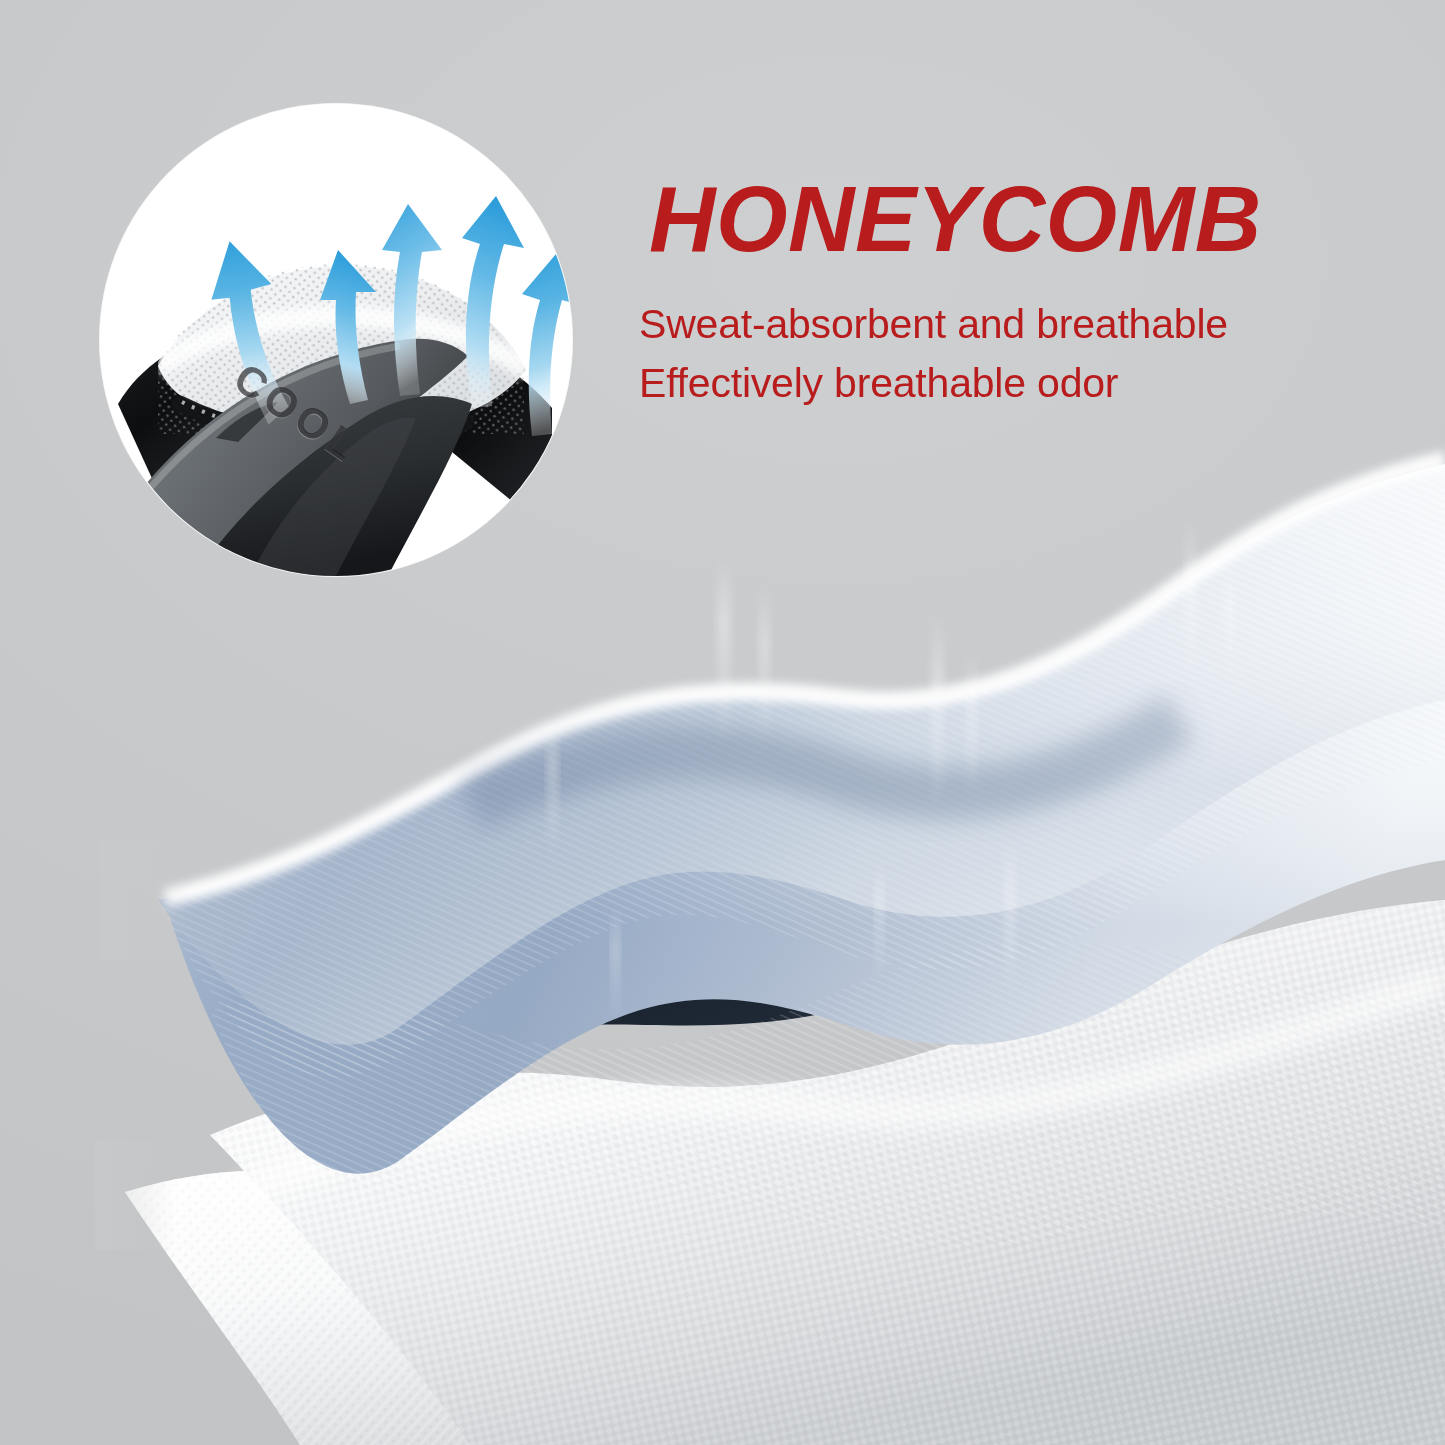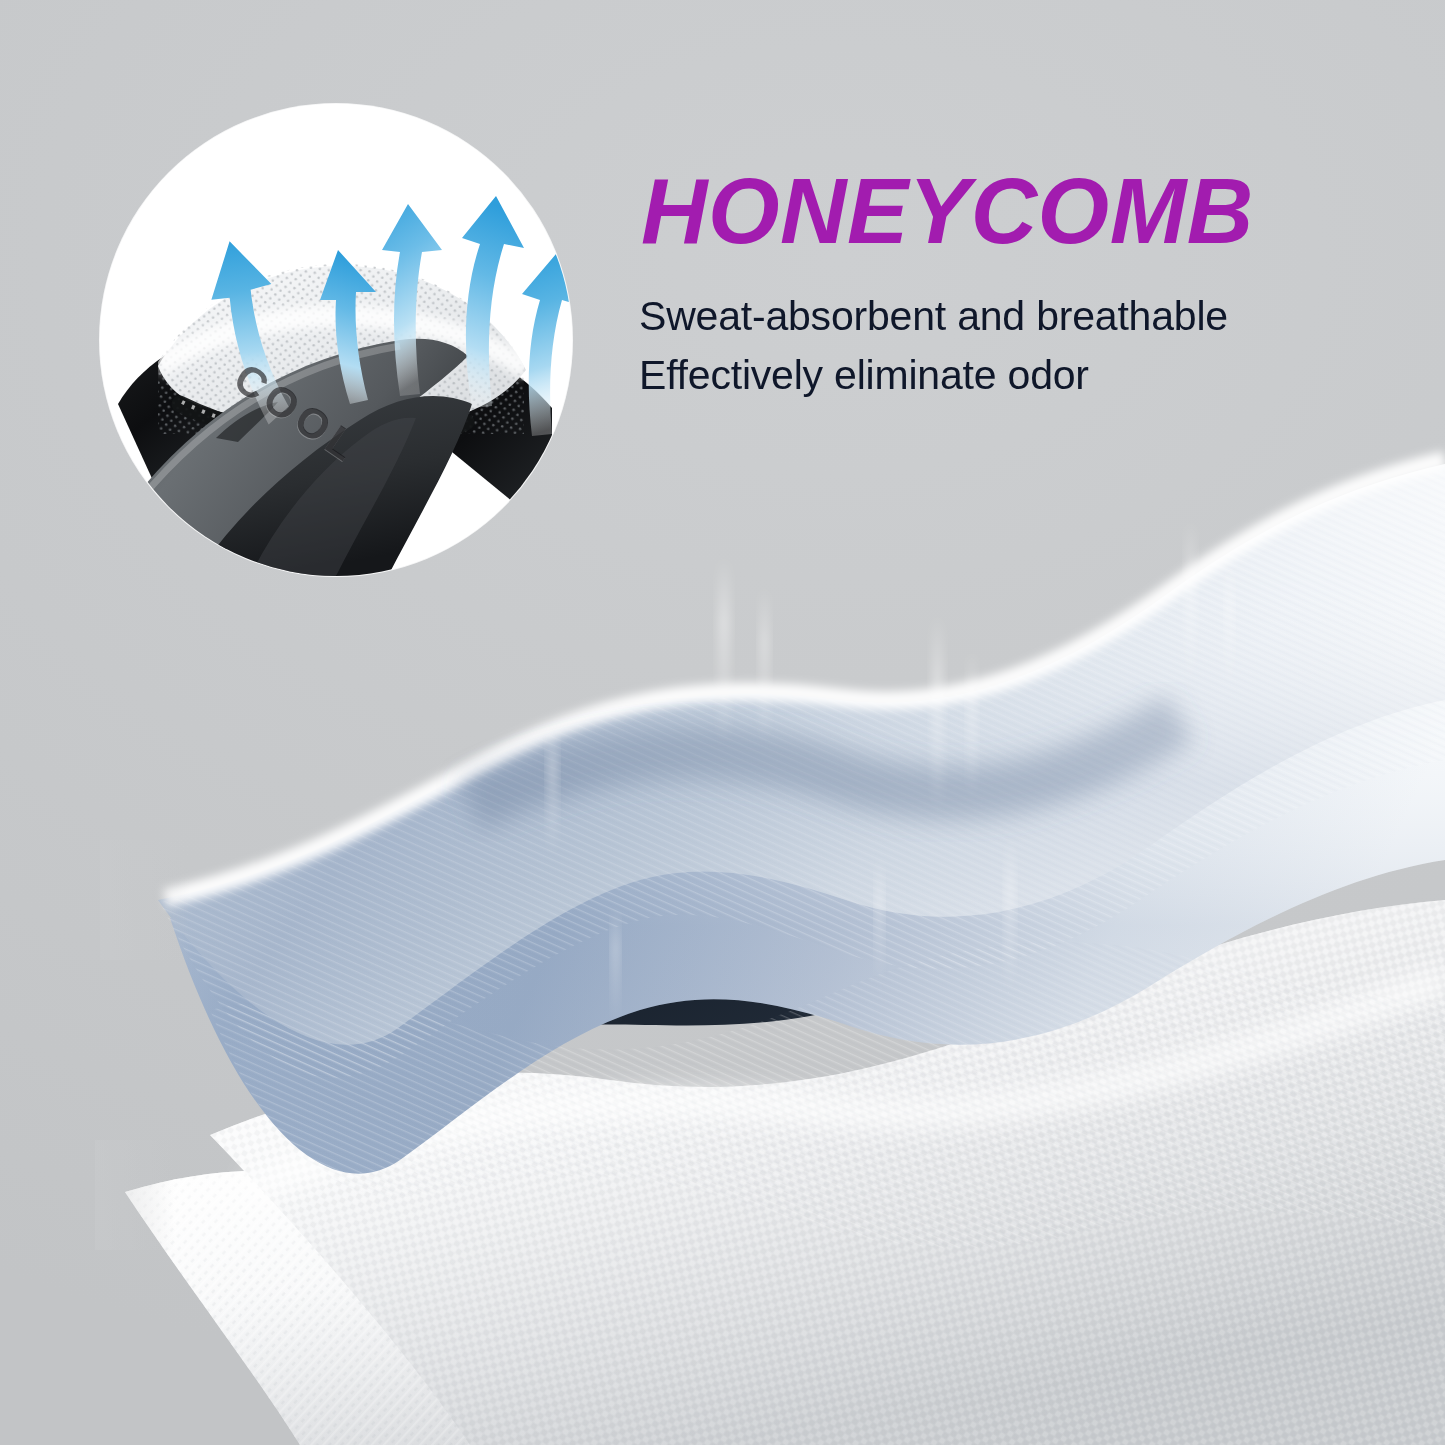--- a/index.html
+++ b/index.html
@@ -67,40 +67,40 @@
   }
 
   
   .text-block {
     position: absolute;
     left: 637px;
     top: 158px;
     width: 760px;
   }
   .headline {
-    margin: 4px;
+    margin: 12px;
     font-family: "Liberation Sans", sans-serif;
     font-weight: 700;
     font-style: italic;
     font-size: 92px;
     line-height: 1.08;
     letter-spacing: 0.5px;
-    color: #a21caf;
+    color: #b91c1c;
     white-space: nowrap;
   }
   .headline .line2 {
     display: block;
   }
   .subhead {
     margin: 26px 0 0 2px;
     font-family: "Liberation Sans", sans-serif;
     font-weight: 400;
     font-size: 41px;
     line-height: 1.42;
-    color: #0f172a;
+    color: #b91c1c;
     letter-spacing: -0.2px;
   }
   .subhead div { white-space: nowrap; }
 </style>
 </head>
 <body>
 
 <div id="stage">
 
   <div class="bg-base"></div>
@@ -489,17 +489,17 @@
 
     <div class="cool-band-text">COOL</div>
   </div>
 
   <div class="text-block">
     <h1 class="headline">
       <span class="line1">HONEYCOMB</span>
     </h1>
     <div class="subhead">
       <div>Sweat-absorbent and breathable</div>
-      <div>Effectively eliminate odor</div>
+      <div>Effectively breathable odor</div>
     </div>
   </div>
 
 </div>
 
 </body></html>

